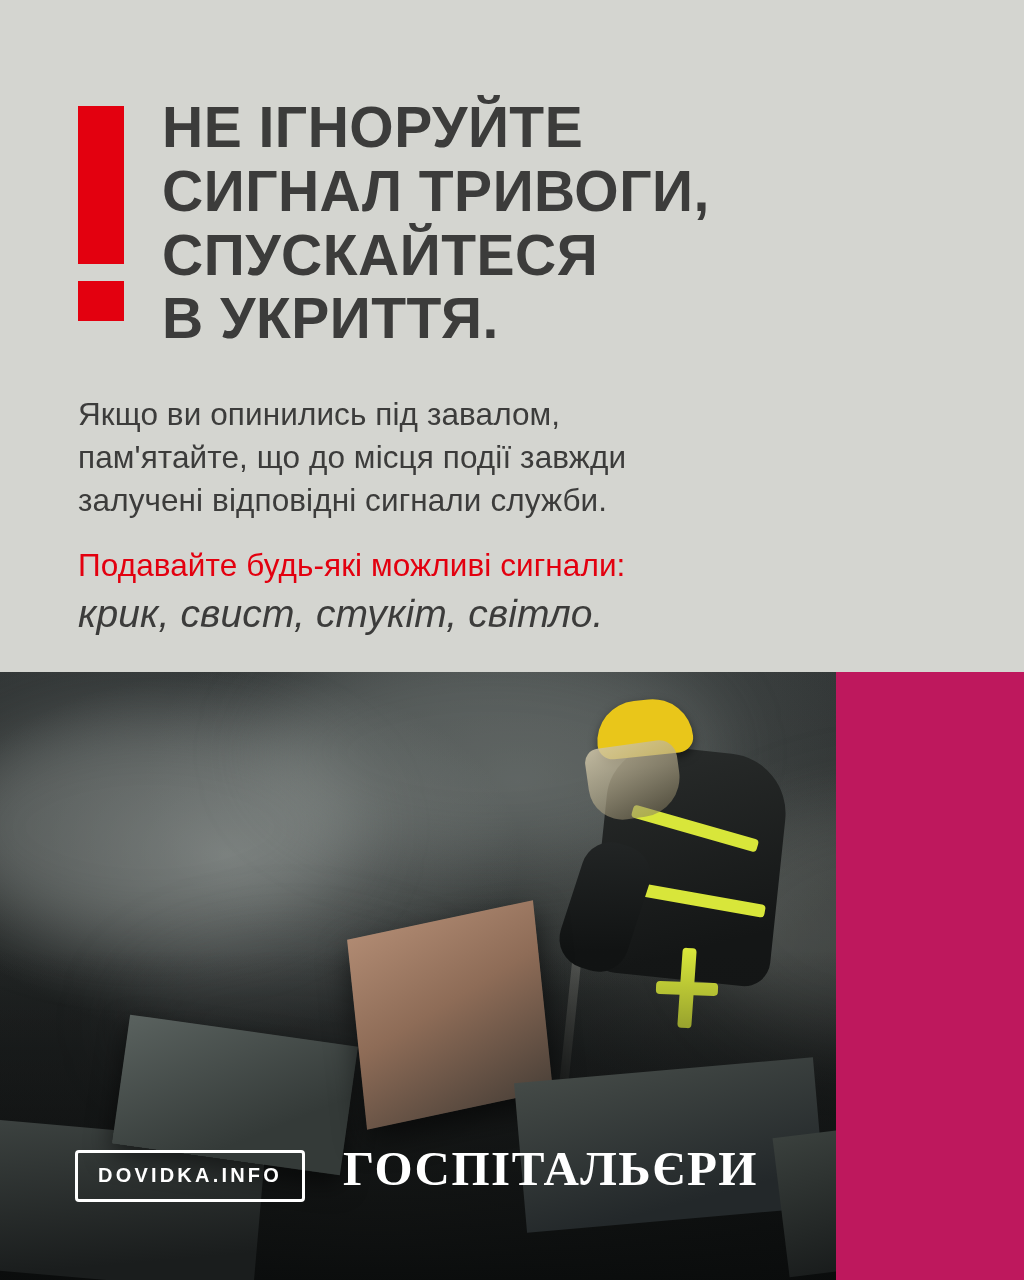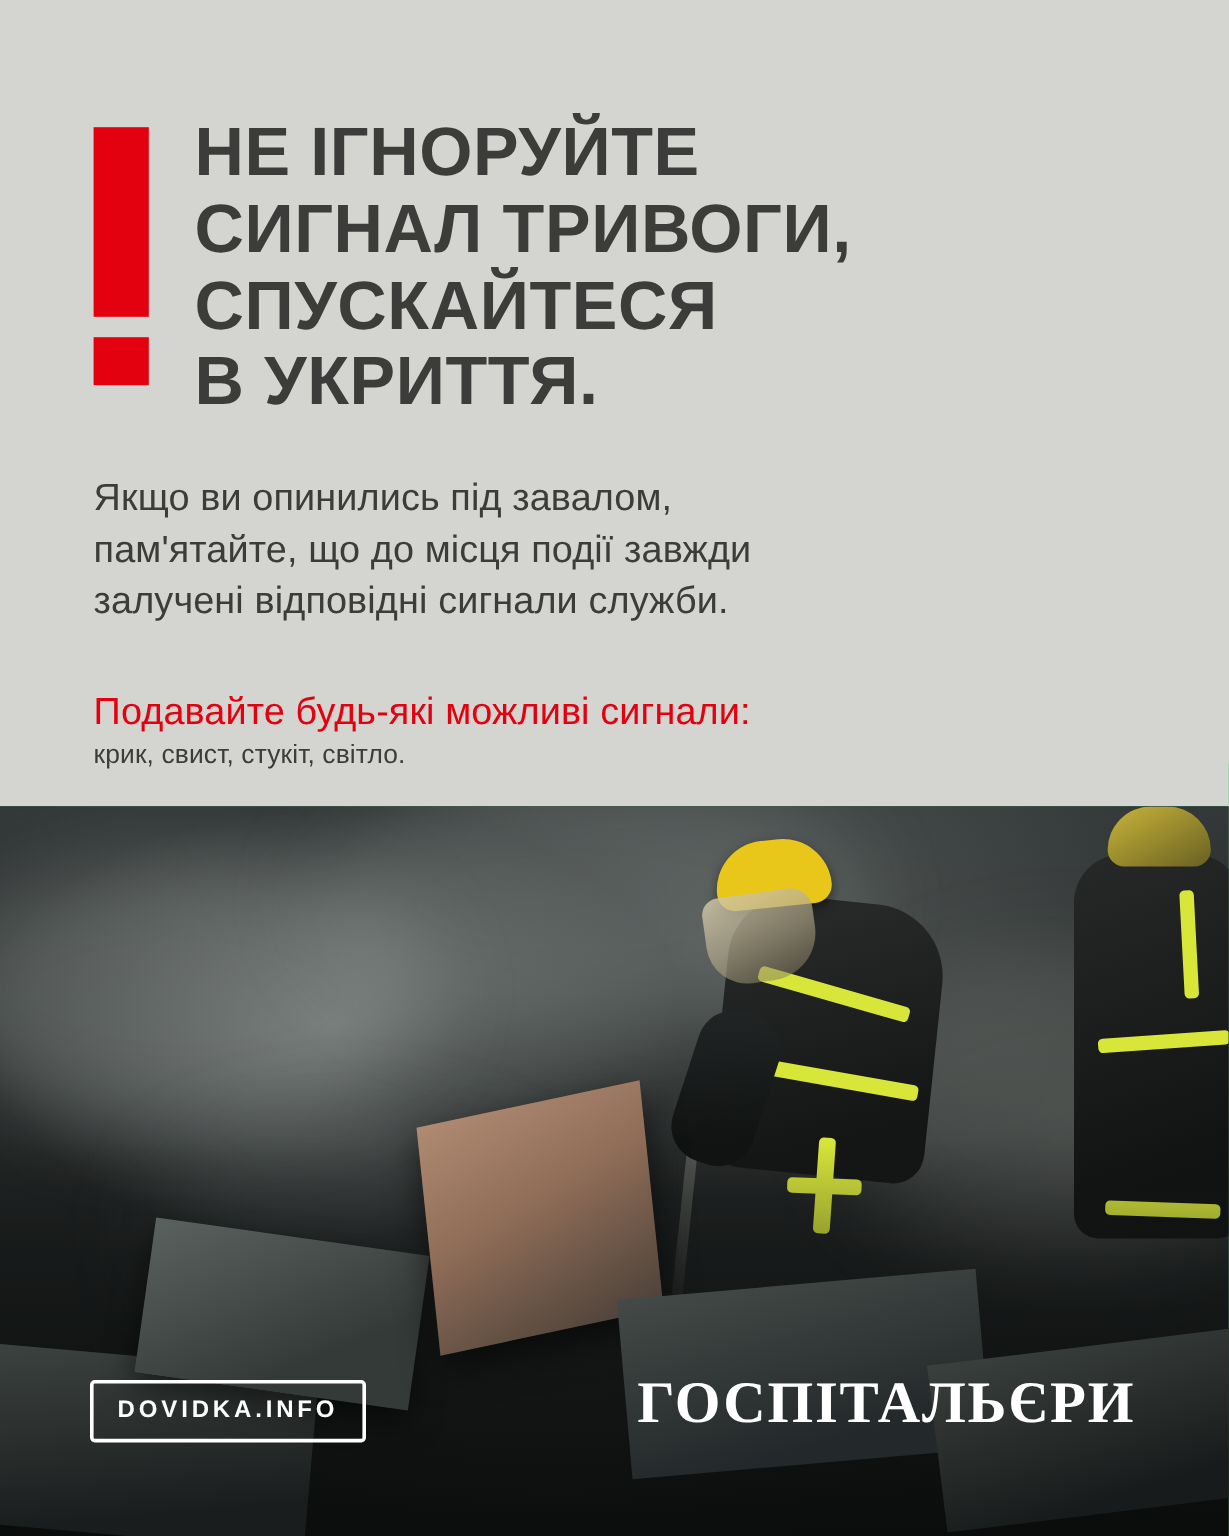--- a/index.html
+++ b/index.html
@@ -8,21 +8,21 @@
     width: 1024px;
     height: 1280px;
     background: #ffffff;
     font-family: "Liberation Sans", sans-serif;
     overflow: hidden;
   }
   .poster {
     position: relative;
     width: 1024px;
     height: 1280px;
-    background: #22c55e;
+    background: #be185d;
     overflow: hidden;
   }
 
   
   .panel {
     position: absolute;
     left: 0; top: 0;
     width: 1024px;
     height: 672px;
     background: #d4d5d0;
@@ -73,42 +73,43 @@
     margin-top: 42px;
     color: #3c3c3b;
     font-size: 31.5px;
     line-height: 1.36;
     font-weight: 400;
     white-space: pre-line;
     letter-spacing: 0.1px;
   }
 
   .signals-block {
-    margin-top: 49px;
+    margin-top: 22px;
   }
   .signals-title {
     color: #e3000f;
     font-size: 31.5px;
     line-height: 1.36;
     font-weight: 400;
     letter-spacing: 0.1px;
   }
   .signals-list {
     color: #3c3c3b;
-    font-size: 22px;
+    font-size: 39px;
     line-height: 1.36;
     font-weight: 400;
     letter-spacing: 0.1px;
+    font-style: italic;
   }
 
   
   .photo {
     position: absolute;
     left: 0; top: 672px;
-    width: 1024px;
+    width: 836px;
     height: 608px;
     overflow: hidden;
     background: #15181a;
   }
   .photo-bg {
     position: absolute;
     inset: 0;
     background:
       radial-gradient(ellipse 420px 260px at 27% 30%, rgba(150,156,154,0.55), rgba(30,34,34,0) 70%),
       radial-gradient(ellipse 520px 300px at 62% 18%, rgba(120,126,124,0.45), rgba(25,28,28,0) 72%),

